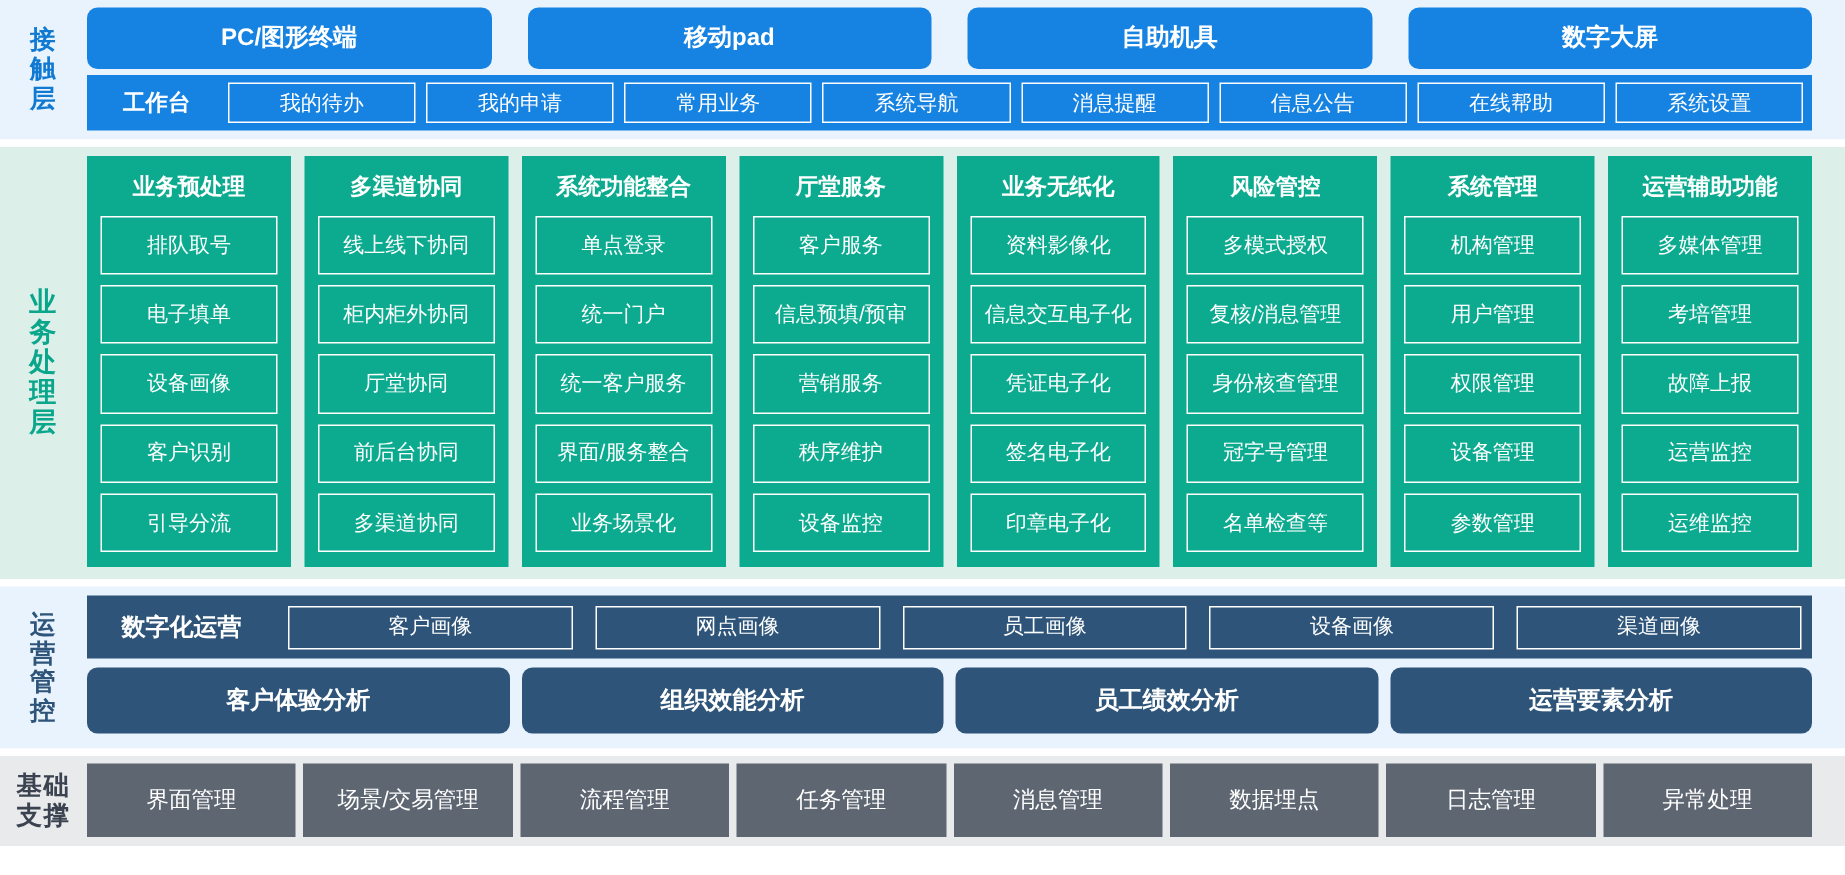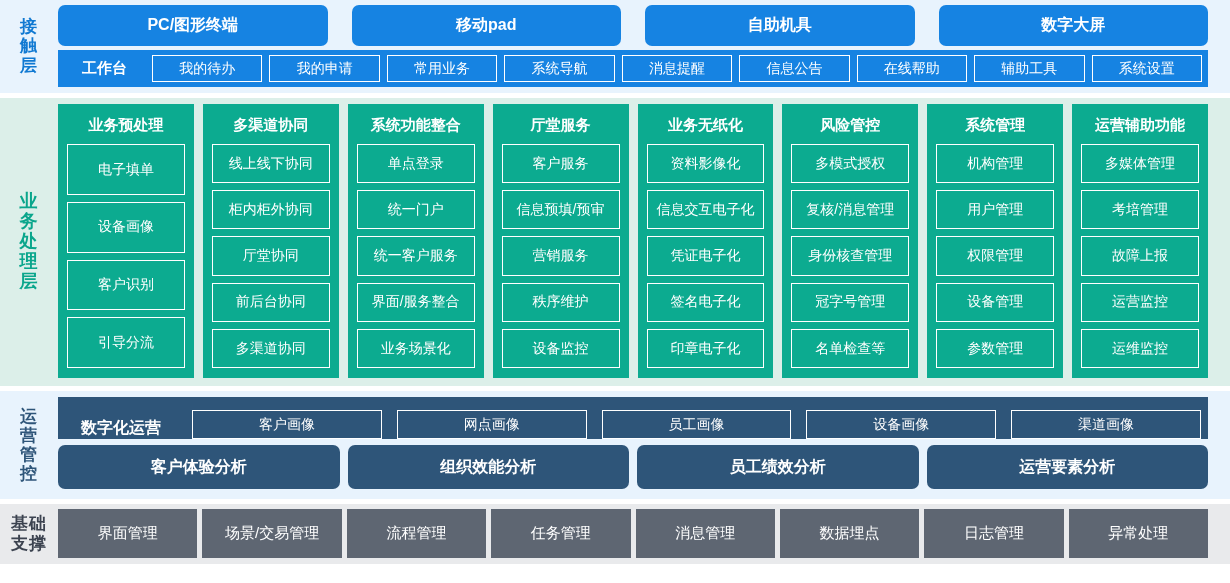--- a/index.html
+++ b/index.html
@@ -63,21 +63,21 @@
     flex: 1 1 0; border: 1px solid #ffffff; color: #ffffff; font-size: 14px;
     display: flex; align-items: center; justify-content: center;
     text-align: center; line-height: 1.12; padding: 0 2px;
   }
 
   
   #layer-ops { background: #e8f3fd; height: 108px; padding: 6px 0 6px 0; }
   #layer-ops .layer-label { color: #2e5579; }
   #layer-ops .layer-body { gap: 6px; padding-right: 22px; }
   .ops-portrait-bar {
-    height: 42px; background: #2e5579; display: flex; align-items: flex-end;
+    height: 42px; background: #2e5579; display: flex; align-items: center;
     padding: 0 7px; gap: 15px;
   }
   .ops-portrait-title {
     color: #ffffff; font-weight: bold; font-size: 16px;
     padding: 0 16px; white-space: nowrap;
   }
   .ops-portrait-item {
     flex: 1 1 0; height: 29px; border: 1px solid #ffffff;
     color: #ffffff; font-size: 14px;
     display: flex; align-items: center; justify-content: center;
@@ -124,37 +124,37 @@
 
       <div class="workbench-bar">
         <div class="workbench-title">工作台</div>
         <div class="wb-item">我的待办</div>
         <div class="wb-item">我的申请</div>
         <div class="wb-item">常用业务</div>
         <div class="wb-item">系统导航</div>
         <div class="wb-item">消息提醒</div>
         <div class="wb-item">信息公告</div>
         <div class="wb-item">在线帮助</div>
-        <div class="wb-item">辅助工具</div>
         <div class="wb-item">系统设置</div>
       </div>
 
     </div>
   </section>
 
   <div class="gap"></div>
 
   <section class="layer" id="layer-business">
     <div class="layer-label">
       <span>业务处理层</span>
     </div>
     <div class="layer-body">
 
       <div class="biz-col">
         <div class="biz-col-title">业务预处理</div>
+        <div class="biz-item">排队取号</div>
         <div class="biz-item">电子填单</div>
         <div class="biz-item">设备画像</div>
         <div class="biz-item">客户识别</div>
         <div class="biz-item">引导分流</div>
       </div>
 
       <div class="biz-col">
         <div class="biz-col-title">多渠道协同</div>
         <div class="biz-item">线上线下协同</div>
         <div class="biz-item">柜内柜外协同</div>

